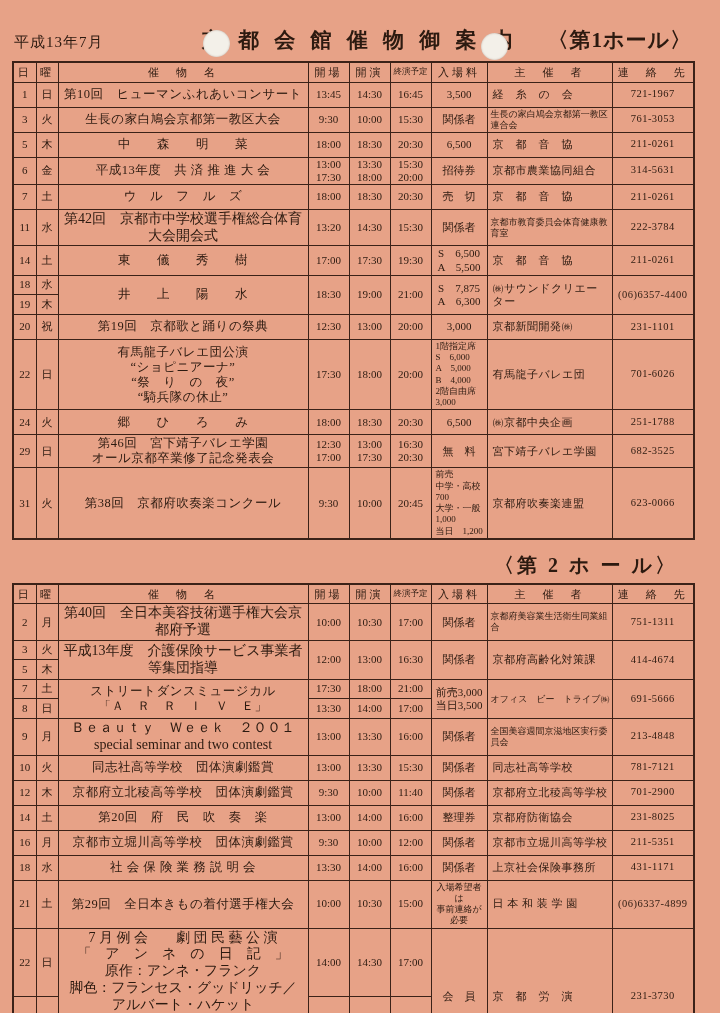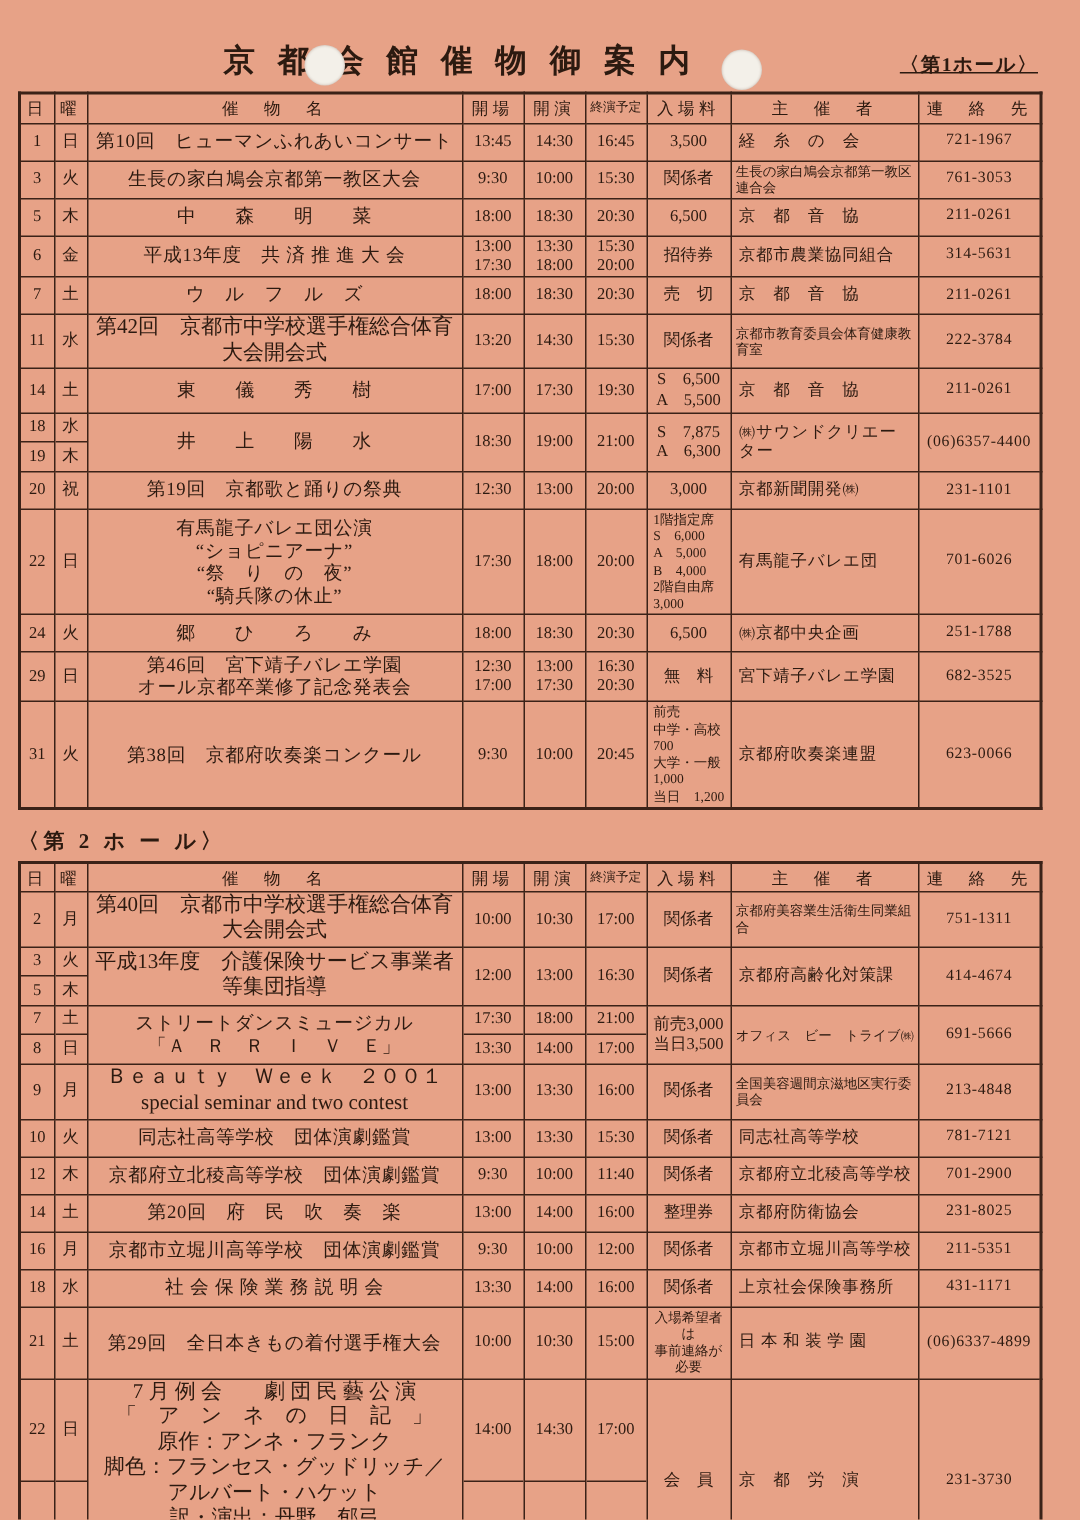--- a/index.html
+++ b/index.html
@@ -14,23 +14,23 @@
     background:var(--paper);
     color:var(--ink);
     font-family:"Liberation Serif","DejaVu Serif",serif;
     position:relative;overflow:hidden;
   }
   .sheet{padding:26px 28px 0 12px;position:relative;}
   
   .title-row{display:flex;align-items:baseline;margin:0 0 7px 2px;}
   .era{font-size:15px;letter-spacing:1px;width:158px;}
   .main-title{flex:1;text-align:center;font-size:21px;font-weight:bold;letter-spacing:5px;white-space:nowrap;}
-  .hall-label{font-size:13px;font-weight:bold;letter-spacing:1px;white-space:nowrap;text-decoration:underline;}
+  .hall-label{font-size:21px;font-weight:bold;letter-spacing:1px;white-space:nowrap;}
   
-  .caption2{margin:12px 14px 4px 0;font-size:14px;font-weight:bold;letter-spacing:3px;}
+  .caption2{text-align:right;margin:12px 14px 4px 0;font-size:20px;font-weight:bold;letter-spacing:3px;}
   
   table{width:681px;border-collapse:collapse;table-layout:fixed;}
   th,td{border:1px solid var(--line);overflow:hidden;}
   table{border:2px solid var(--line);}
   th{font-size:11px;font-weight:normal;height:20px;letter-spacing:3px;padding:0;}
   th.small{font-size:8.5px;letter-spacing:0;}
   td{font-size:11px;text-align:center;padding:1px 2px;height:25px;line-height:1.2;vertical-align:middle;}
   td.day,td.wd{font-size:11px;padding:0;}
   td.name{font-size:12.5px;letter-spacing:0.5px;}
   td.name.sm{font-size:14px;letter-spacing:0;}
@@ -56,20 +56,21 @@
   .hole{position:absolute;width:27px;height:27px;border-radius:50%;background:#f3f0e9;box-shadow:0 0 2px rgba(90,40,20,.35) inset;}
   .hole1{left:203px;top:30px;}
   .hole2{left:481px;top:33px;}
 </style>
 </head>
 <body>
 
 <div class="sheet">
 
   <div class="title-row">
+    <span class="era">平成13年7月</span>
     <span class="main-title">京 都 会 館 催 物 御 案 内</span>
     <span class="hall-label">〈第1ホール〉</span>
   </div>
 
   <table id="hall1-table">
     <colgroup>
       <col class="c-day">
         <col class="c-wd">
         <col class="c-name">
       <col class="c-open">
@@ -410,21 +411,21 @@
           <th>入場料</th>
           <th>主　催　者</th>
           <th>連　絡　先</th>
         </tr>
       </thead>
     <tbody>
         <tr>
           <td class="day">2</td>
           <td class="wd">月</td>
           <td class="name sm">
-            <div class="ln">第40回　京都市中学校選手権総合体育大会開会式</div>
+            <div class="ln">第40回　全日本美容技術選手権大会京都府予選</div>
           </td>
           <td class="time">10:00</td>
           <td class="time">10:30</td>
           <td class="time">17:00</td>
           <td class="fee">
             <div class="ln">関係者</div>
           </td>
           <td class="org sm">
             <div class="ln">京都府美容業生活衛生同業組合</div>
           </td>

